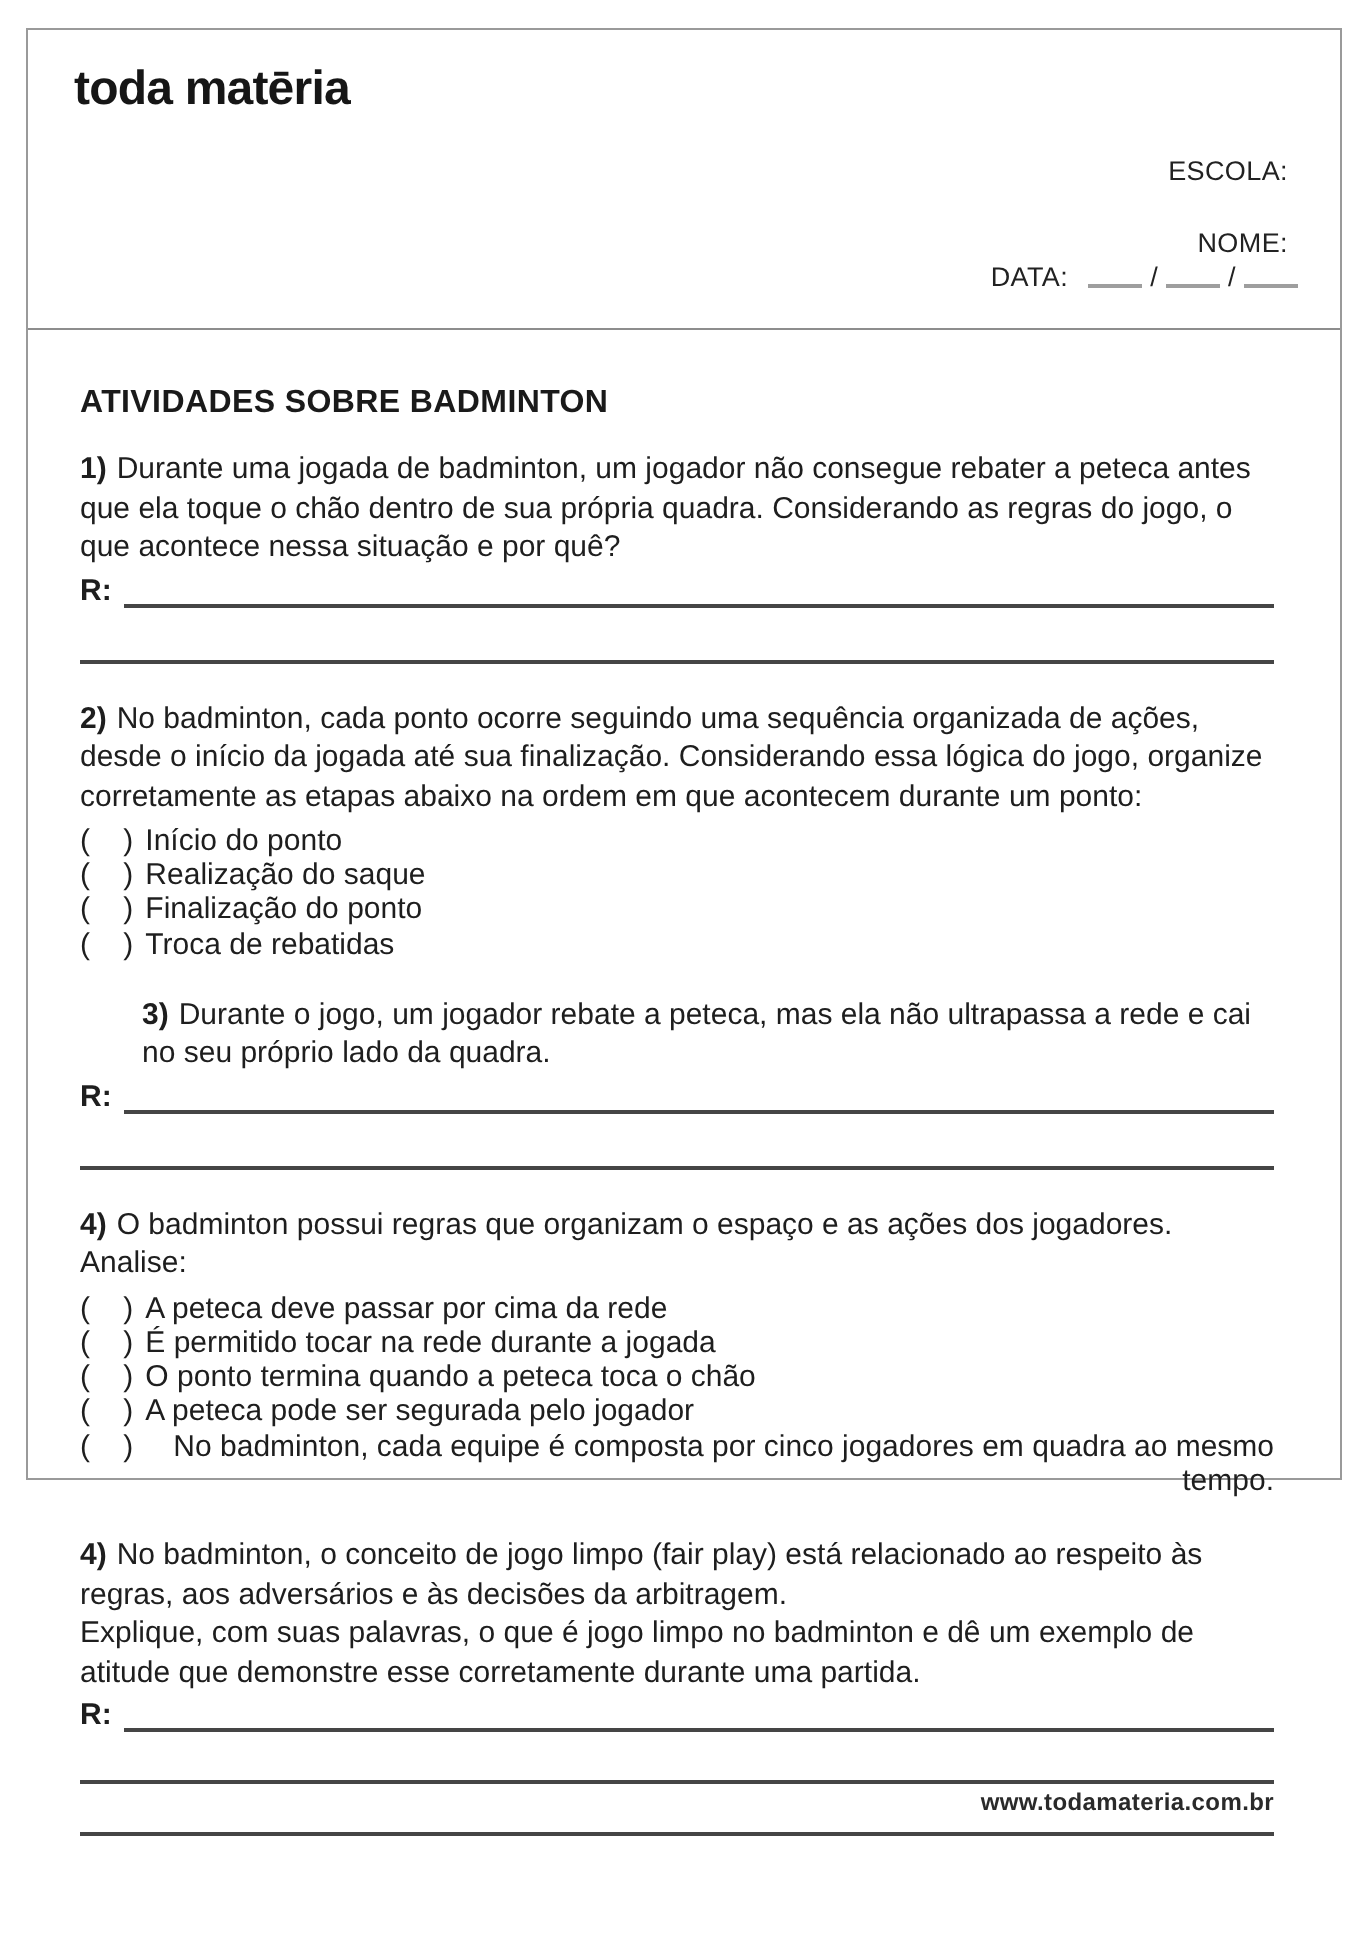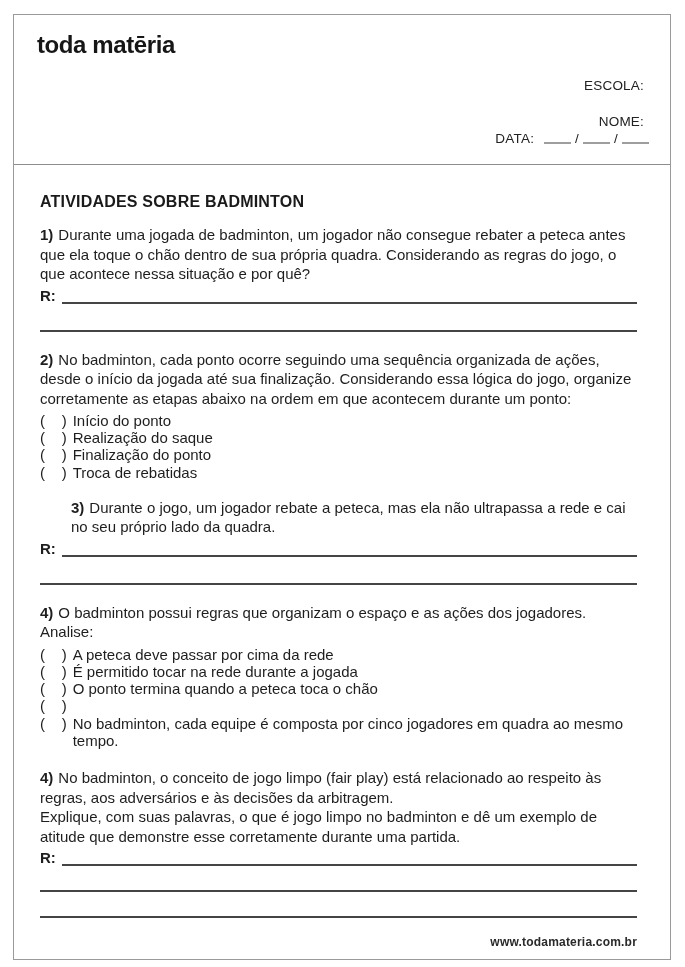--- a/index.html
+++ b/index.html
@@ -8,21 +8,21 @@
     width: 685px; height: 967px;
     background: #ffffff;
     font-family: "Liberation Sans", sans-serif;
     color: #1e1e1e;
     overflow: hidden;
     position: relative;
   }
   .sheet {
     position: absolute;
     left: 13px; top: 14px;
-    width: 658px; height: 946px;
+    width: 658px; height: 726px;
     border: 1.5px solid #9a9a9a;
     background: #ffffff;
     display: flex;
     flex-direction: column;
   }
   
   .header {
     padding: 16px 17px 18px 23px;
     border-bottom: 1.5px solid #8d8d8d;
   }
@@ -98,21 +98,21 @@
     height: 15px;
   }
   .answer-line {
     border-bottom: 2px solid #454545;
     height: 28px;
   }
   .answer-line.short { height: 26px; }
   .options { margin-top: 4px; }
   .option { display: flex; line-height: 17.2px; }
   .opt-marker { white-space: pre; }
-  .opt-label { padding-left: 6px; }
+  .opt-label { padding-left: 6px; text-align: right; }
   .footer {
     position: absolute;
     right: 33px; bottom: 7px;
     font-size: 12px;
     font-weight: bold;
     letter-spacing: 0.2px;
     color: #2a2a2a;
   }
 </style>
 </head>
@@ -204,20 +204,21 @@
         <div class="option">
           <span class="opt-marker">(    )</span>
           <span class="opt-label">É permitido tocar na rede durante a jogada</span>
         </div>
         <div class="option">
           <span class="opt-marker">(    )</span>
           <span class="opt-label">O ponto termina quando a peteca toca o chão</span>
         </div>
         <div class="option">
           <span class="opt-marker">(    )</span>
+          <span class="opt-label">A peteca pode ser segurada pelo jogador</span>
         </div>
         <div class="option">
           <span class="opt-marker">(    )</span>
           <span class="opt-label">No badminton, cada equipe é composta por cinco jogadores em quadra ao mesmo tempo.</span>
         </div>
       </div>
     </section>
 
     <section class="q q5">
       <p class="q-text">

